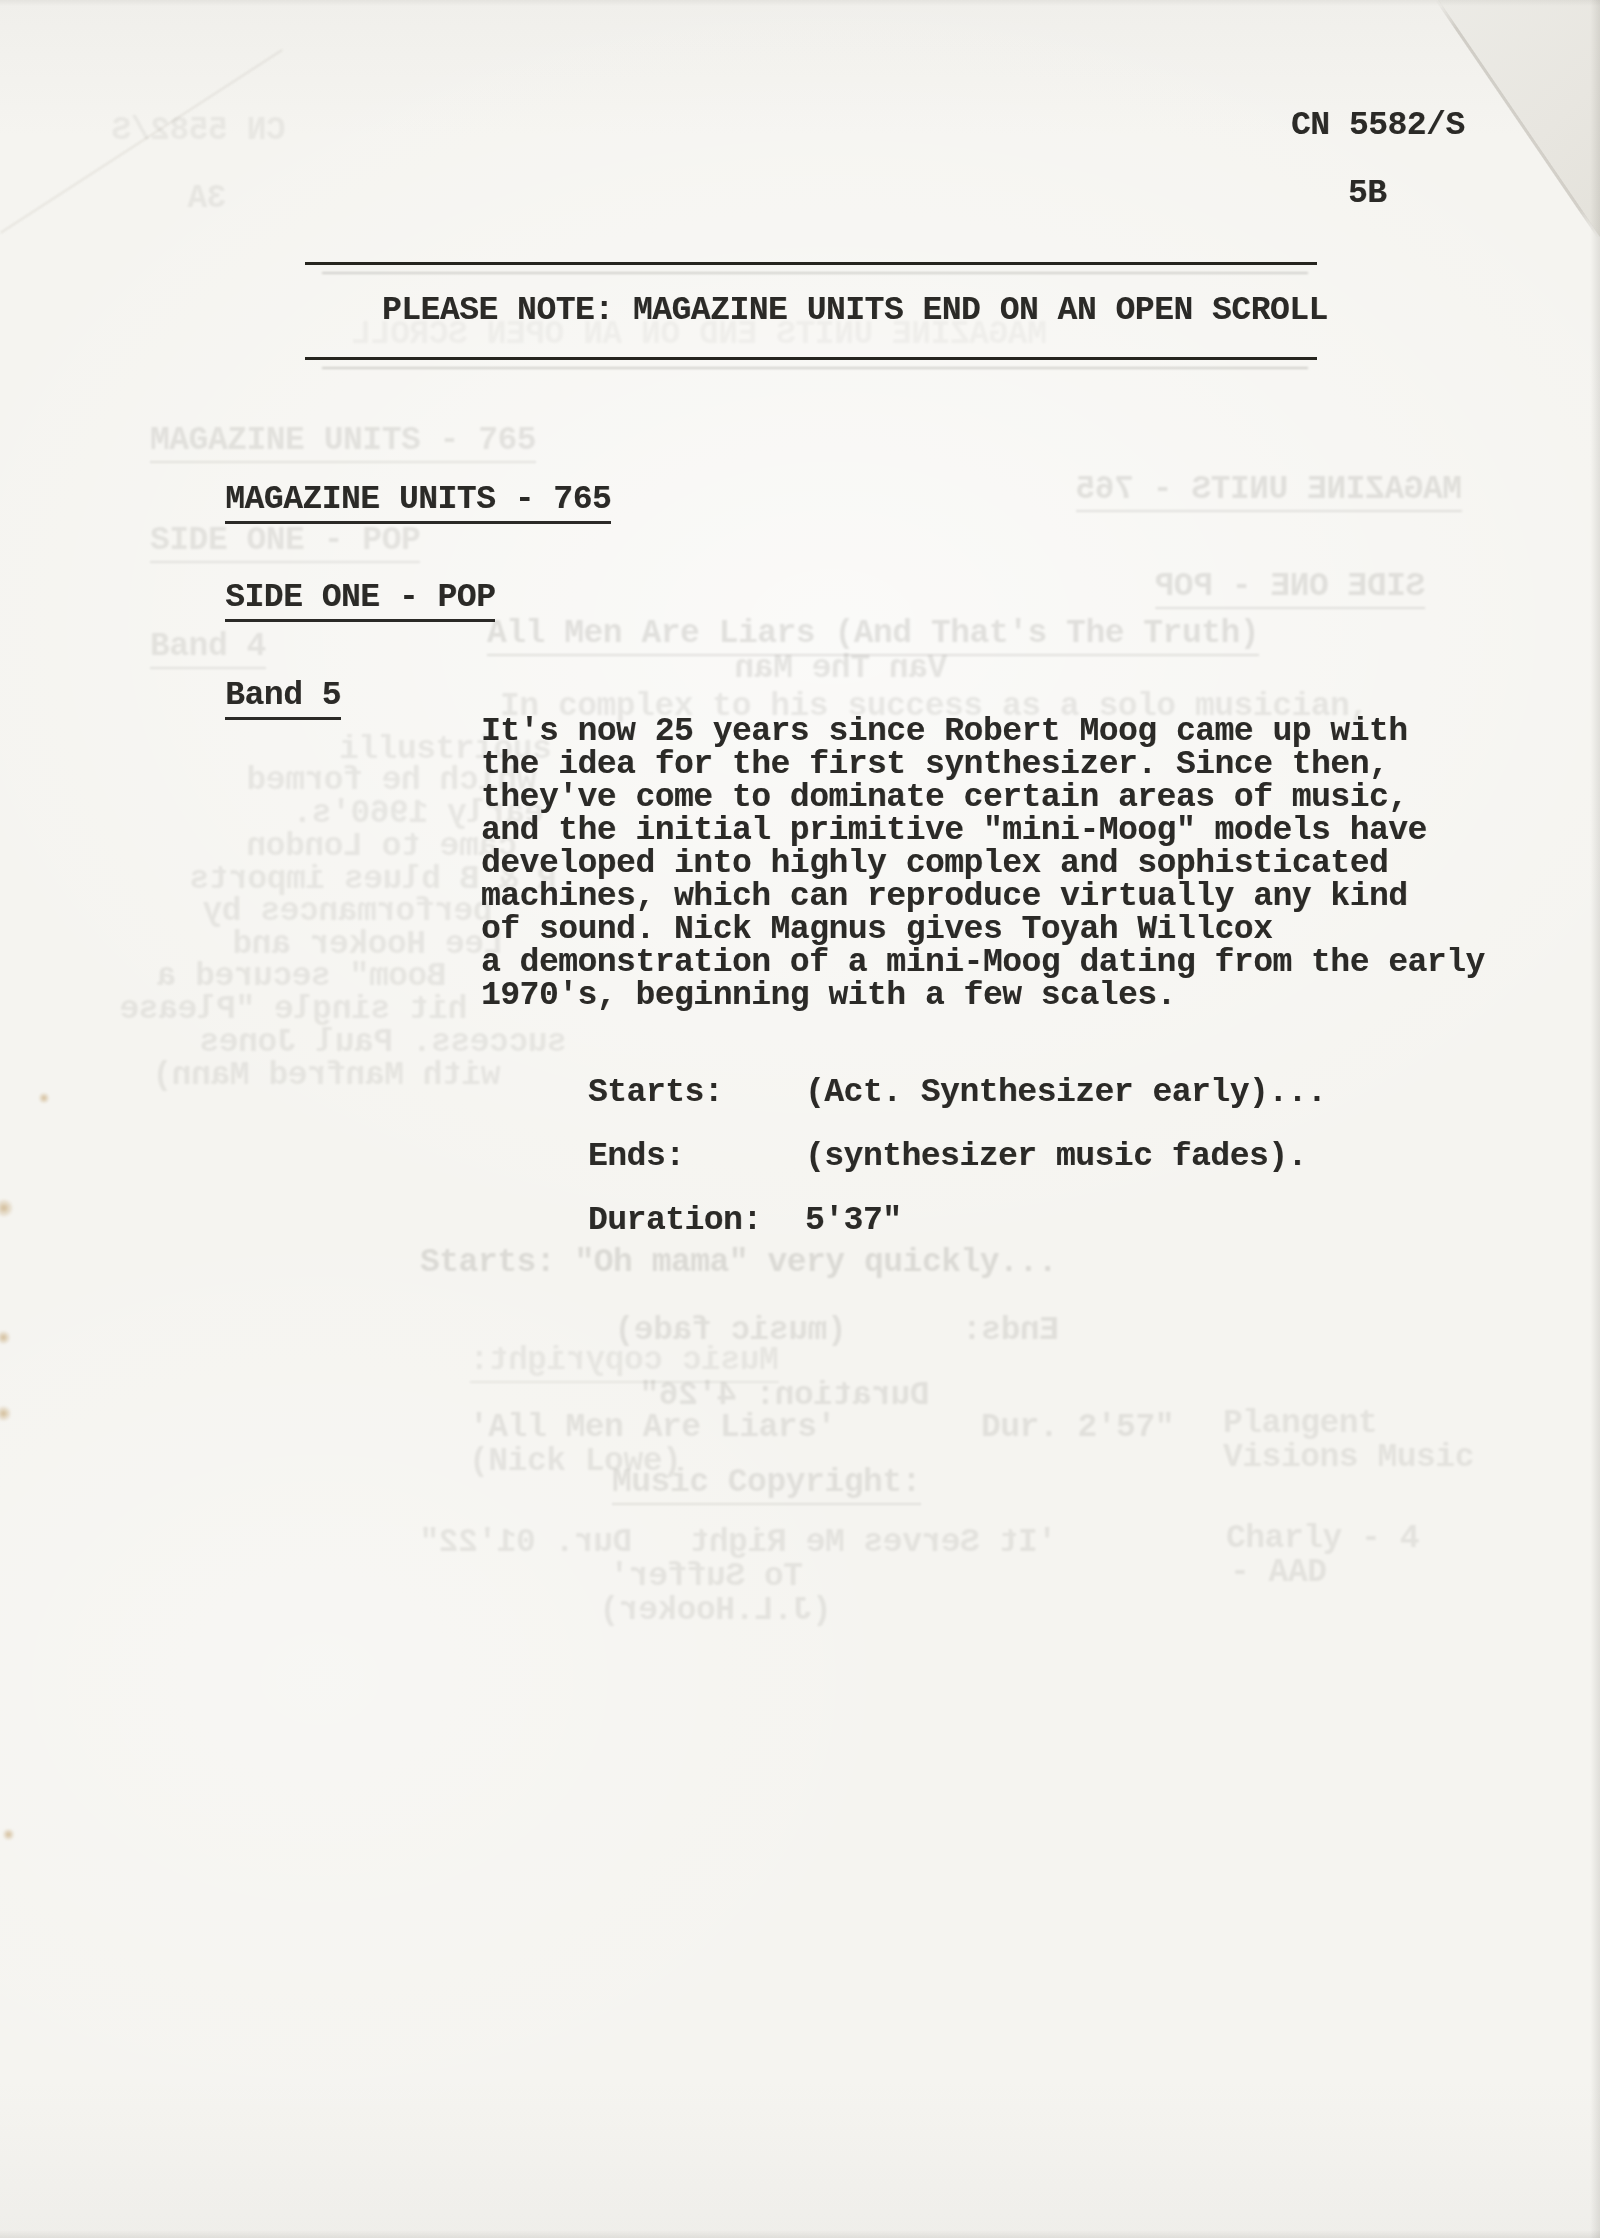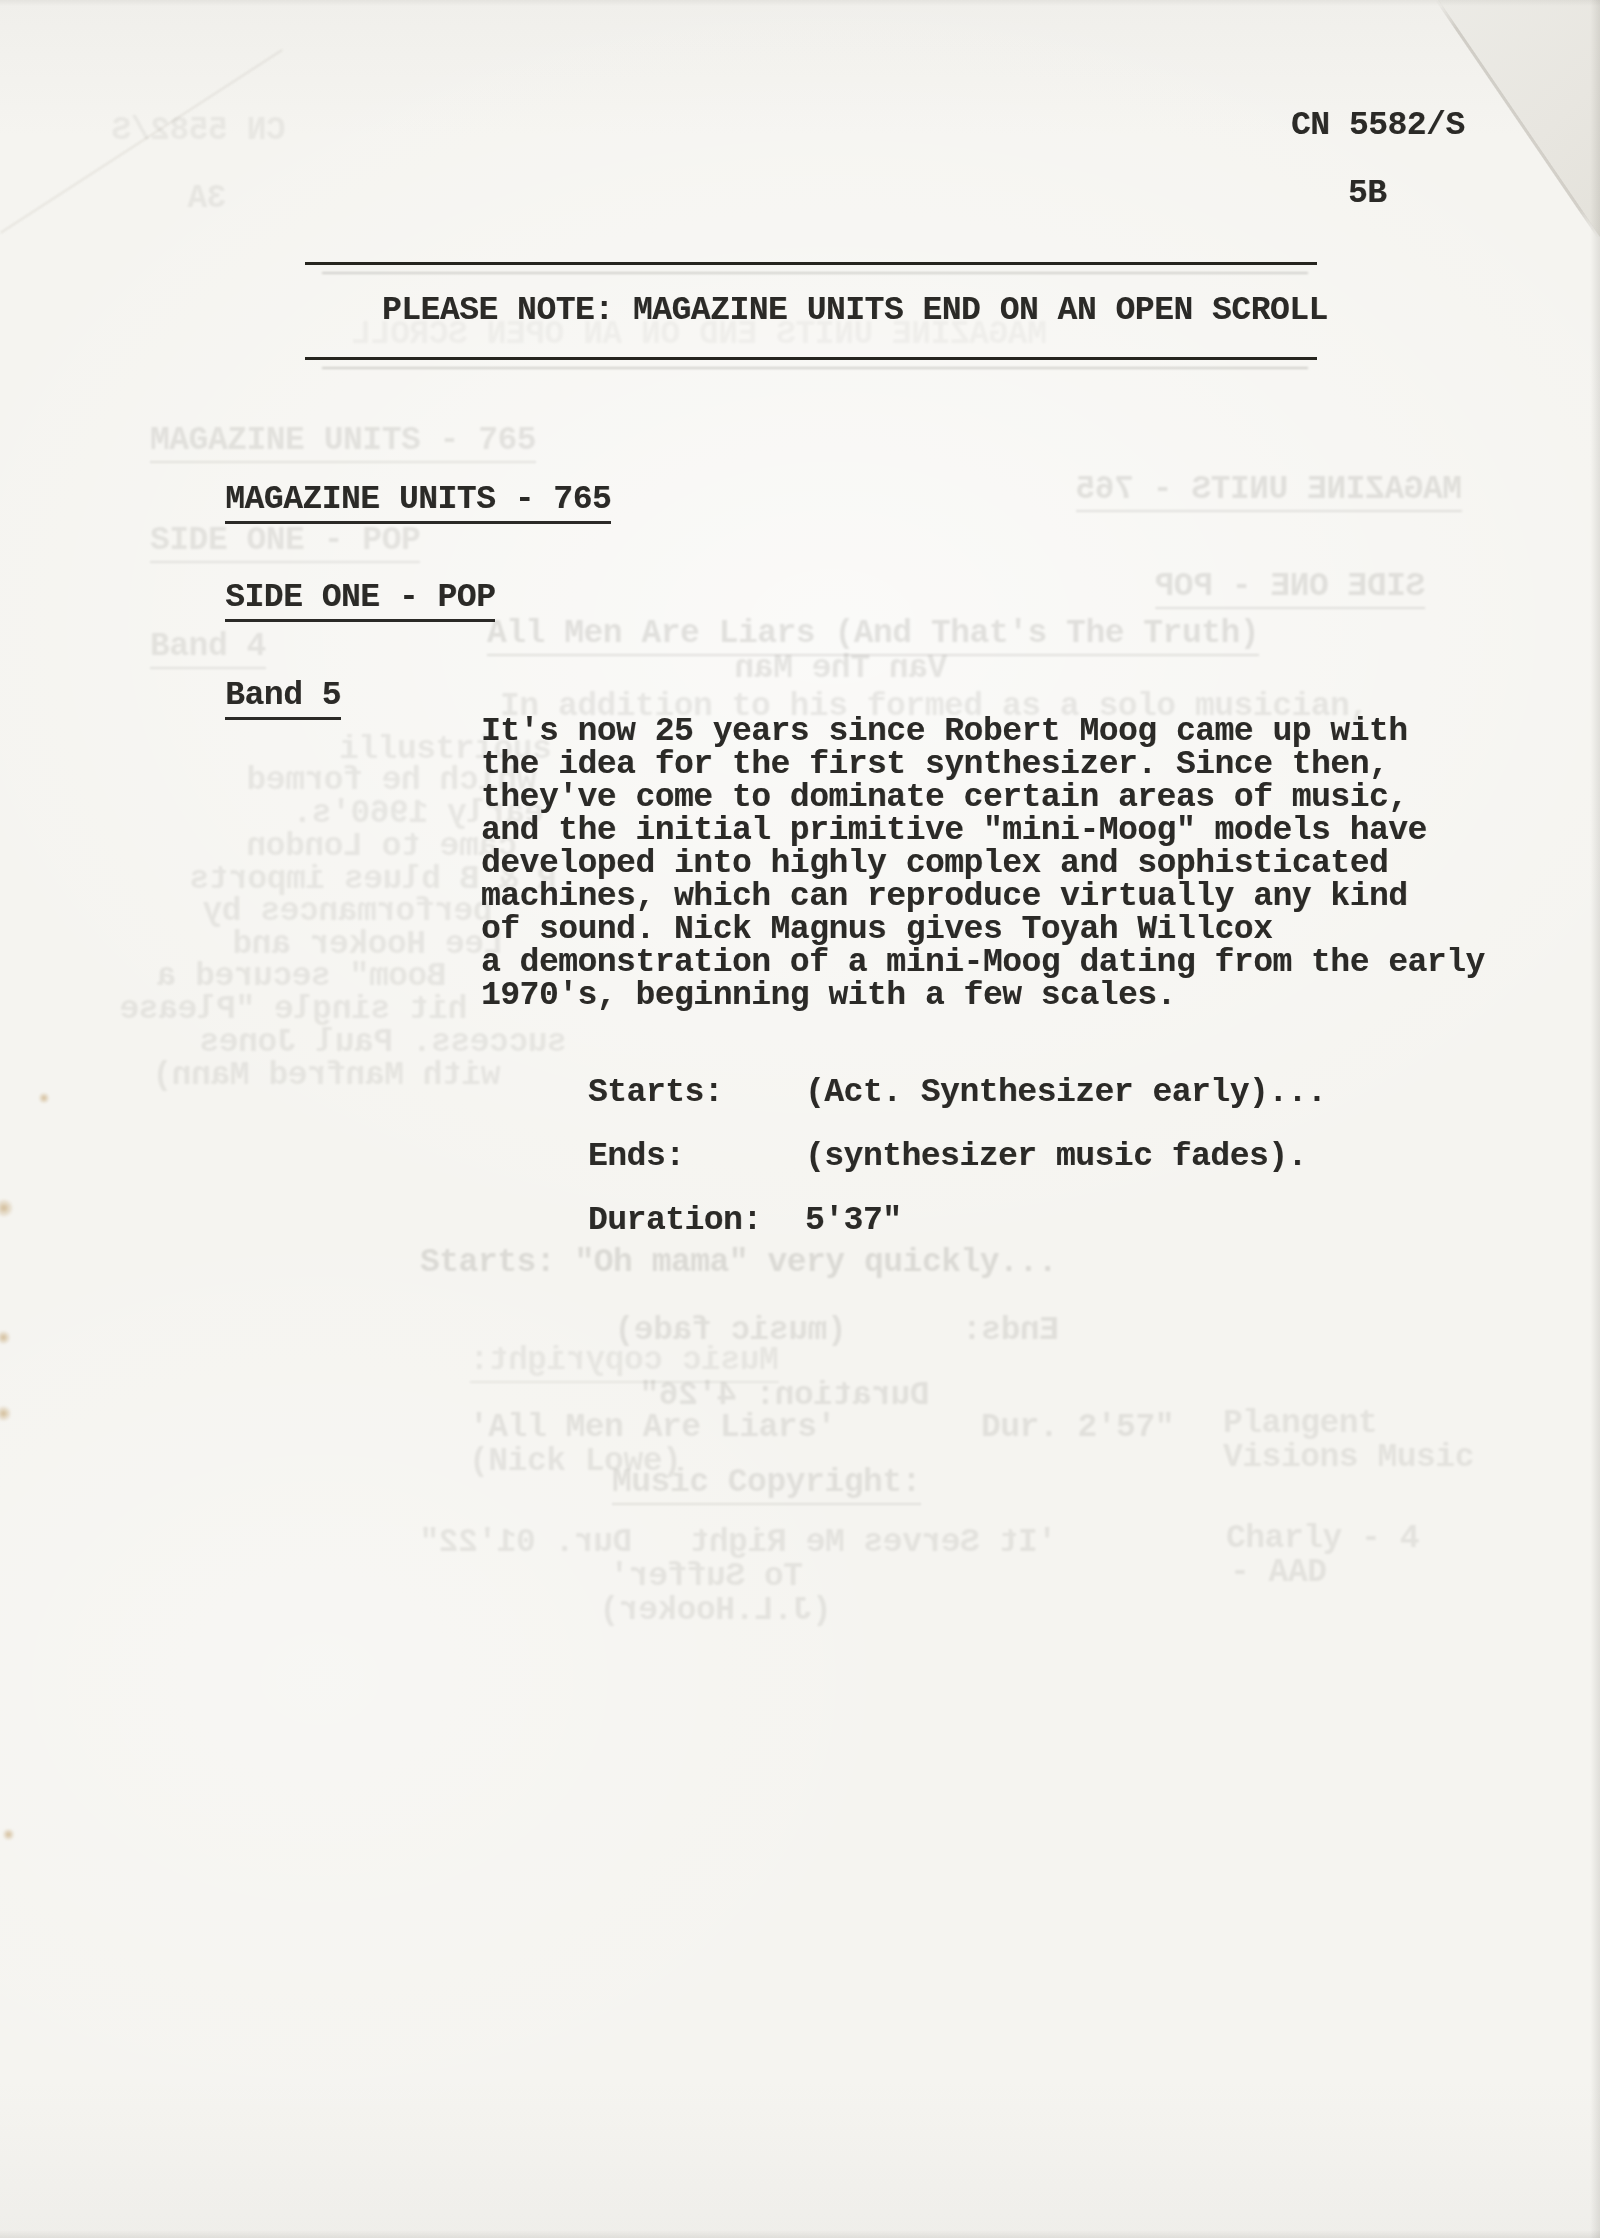--- a/index.html
+++ b/index.html
@@ -67,21 +67,21 @@
       <div class="ghost mir" style="left: 112px; top: 114px; opacity: 0.08;">CN 5582/S</div>
       <div class="ghost mir" style="left: 188px; top: 182px; opacity: 0.09;">3A</div>
       <div class="ghost mir" style="left: 352px; top: 318px; opacity: 0.05;">MAGAZINE UNITS END ON AN OPEN SCROLL</div>
       <div class="ghost gul" style="left: 150px; top: 424px; opacity: 0.13;">MAGAZINE UNITS - 765</div>
       <div class="ghost mir gul" style="left: 1076px; top: 473px; opacity: 0.14;">MAGAZINE UNITS - 765</div>
       <div class="ghost gul" style="left: 150px; top: 524px; opacity: 0.12;">SIDE ONE - POP</div>
       <div class="ghost mir gul" style="left: 1155px; top: 570px; opacity: 0.14;">SIDE ONE - POP</div>
       <div class="ghost gul" style="left: 150px; top: 630px; opacity: 0.12;">Band 4</div>
       <div class="ghost gul" style="left: 487px; top: 617px; opacity: 0.15;">All Men Are Liars (And That's The Truth)</div>
       <div class="ghost mir" style="left: 735px; top: 652px; opacity: 0.13;">Van The Man</div>
-      <div class="ghost" style="left: 500px; top: 690px; opacity: 0.11;">In addition to his formed as a solo musician,</div>
+      <div class="ghost" style="left: 500px; top: 690px; opacity: 0.11;">In complex to his success as a solo musician,</div>
       <div class="ghost" style="left: 295px; top: 733px; opacity: 0.1; margin-left: 44px;">illustrious</div>
       <div class="ghost mir" style="left: 247px; top: 764px; opacity: 0.1;">which he formed</div>
       <div class="ghost mir" style="left: 293px; top: 797px; opacity: 0.1;">early 1960's.</div>
       <div class="ghost mir" style="left: 247px; top: 830px; opacity: 0.1;">came to London</div>
       <div class="ghost mir" style="left: 190px; top: 863px; opacity: 0.1;">R &amp; B blues imports</div>
       <div class="ghost mir" style="left: 203px; top: 895px; opacity: 0.1;">performances by</div>
       <div class="ghost mir" style="left: 233px; top: 928px; opacity: 0.1;">Lee Hooker and</div>
       <div class="ghost mir" style="left: 157px; top: 960px; opacity: 0.1;">Boom" secured a</div>
       <div class="ghost mir" style="left: 120px; top: 993px; opacity: 0.1;">hit single "Please</div>
       <div class="ghost mir" style="left: 200px; top: 1026px; opacity: 0.1;">success. Paul Jones</div>

